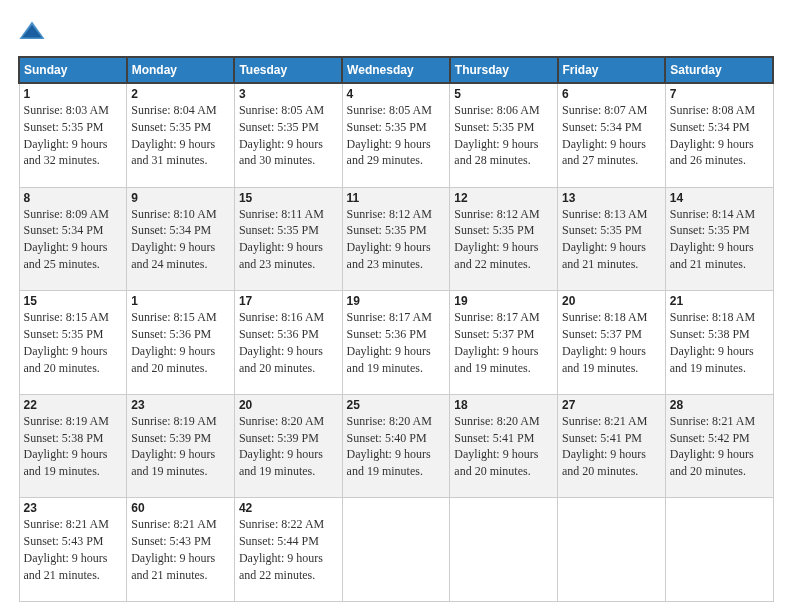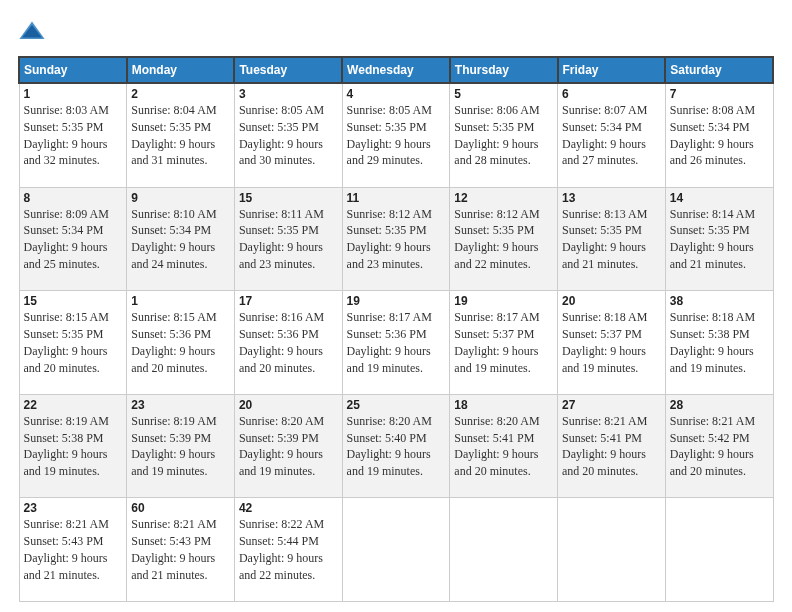--- a/index.html
+++ b/index.html
@@ -210,21 +210,21 @@
         </td>
           <td>
           <span class="day-number">19</span>
           <span class="day-info">Sunrise: 8:17 AM<br>Sunset: 5:37 PM<br>Daylight: 9 hours and 19 minutes.</span>
         </td>
           <td>
           <span class="day-number">20</span>
           <span class="day-info">Sunrise: 8:18 AM<br>Sunset: 5:37 PM<br>Daylight: 9 hours and 19 minutes.</span>
         </td>
           <td>
-          <span class="day-number">38</span>
+          <span class="day-number">21</span>
           <span class="day-info">Sunrise: 8:18 AM<br>Sunset: 5:38 PM<br>Daylight: 9 hours and 19 minutes.</span>
         </td>
         </tr>
         <tr>
           <td>
           <span class="day-number">22</span>
           <span class="day-info">Sunrise: 8:19 AM<br>Sunset: 5:38 PM<br>Daylight: 9 hours and 19 minutes.</span>
         </td>
           <td>
           <span class="day-number">23</span>

